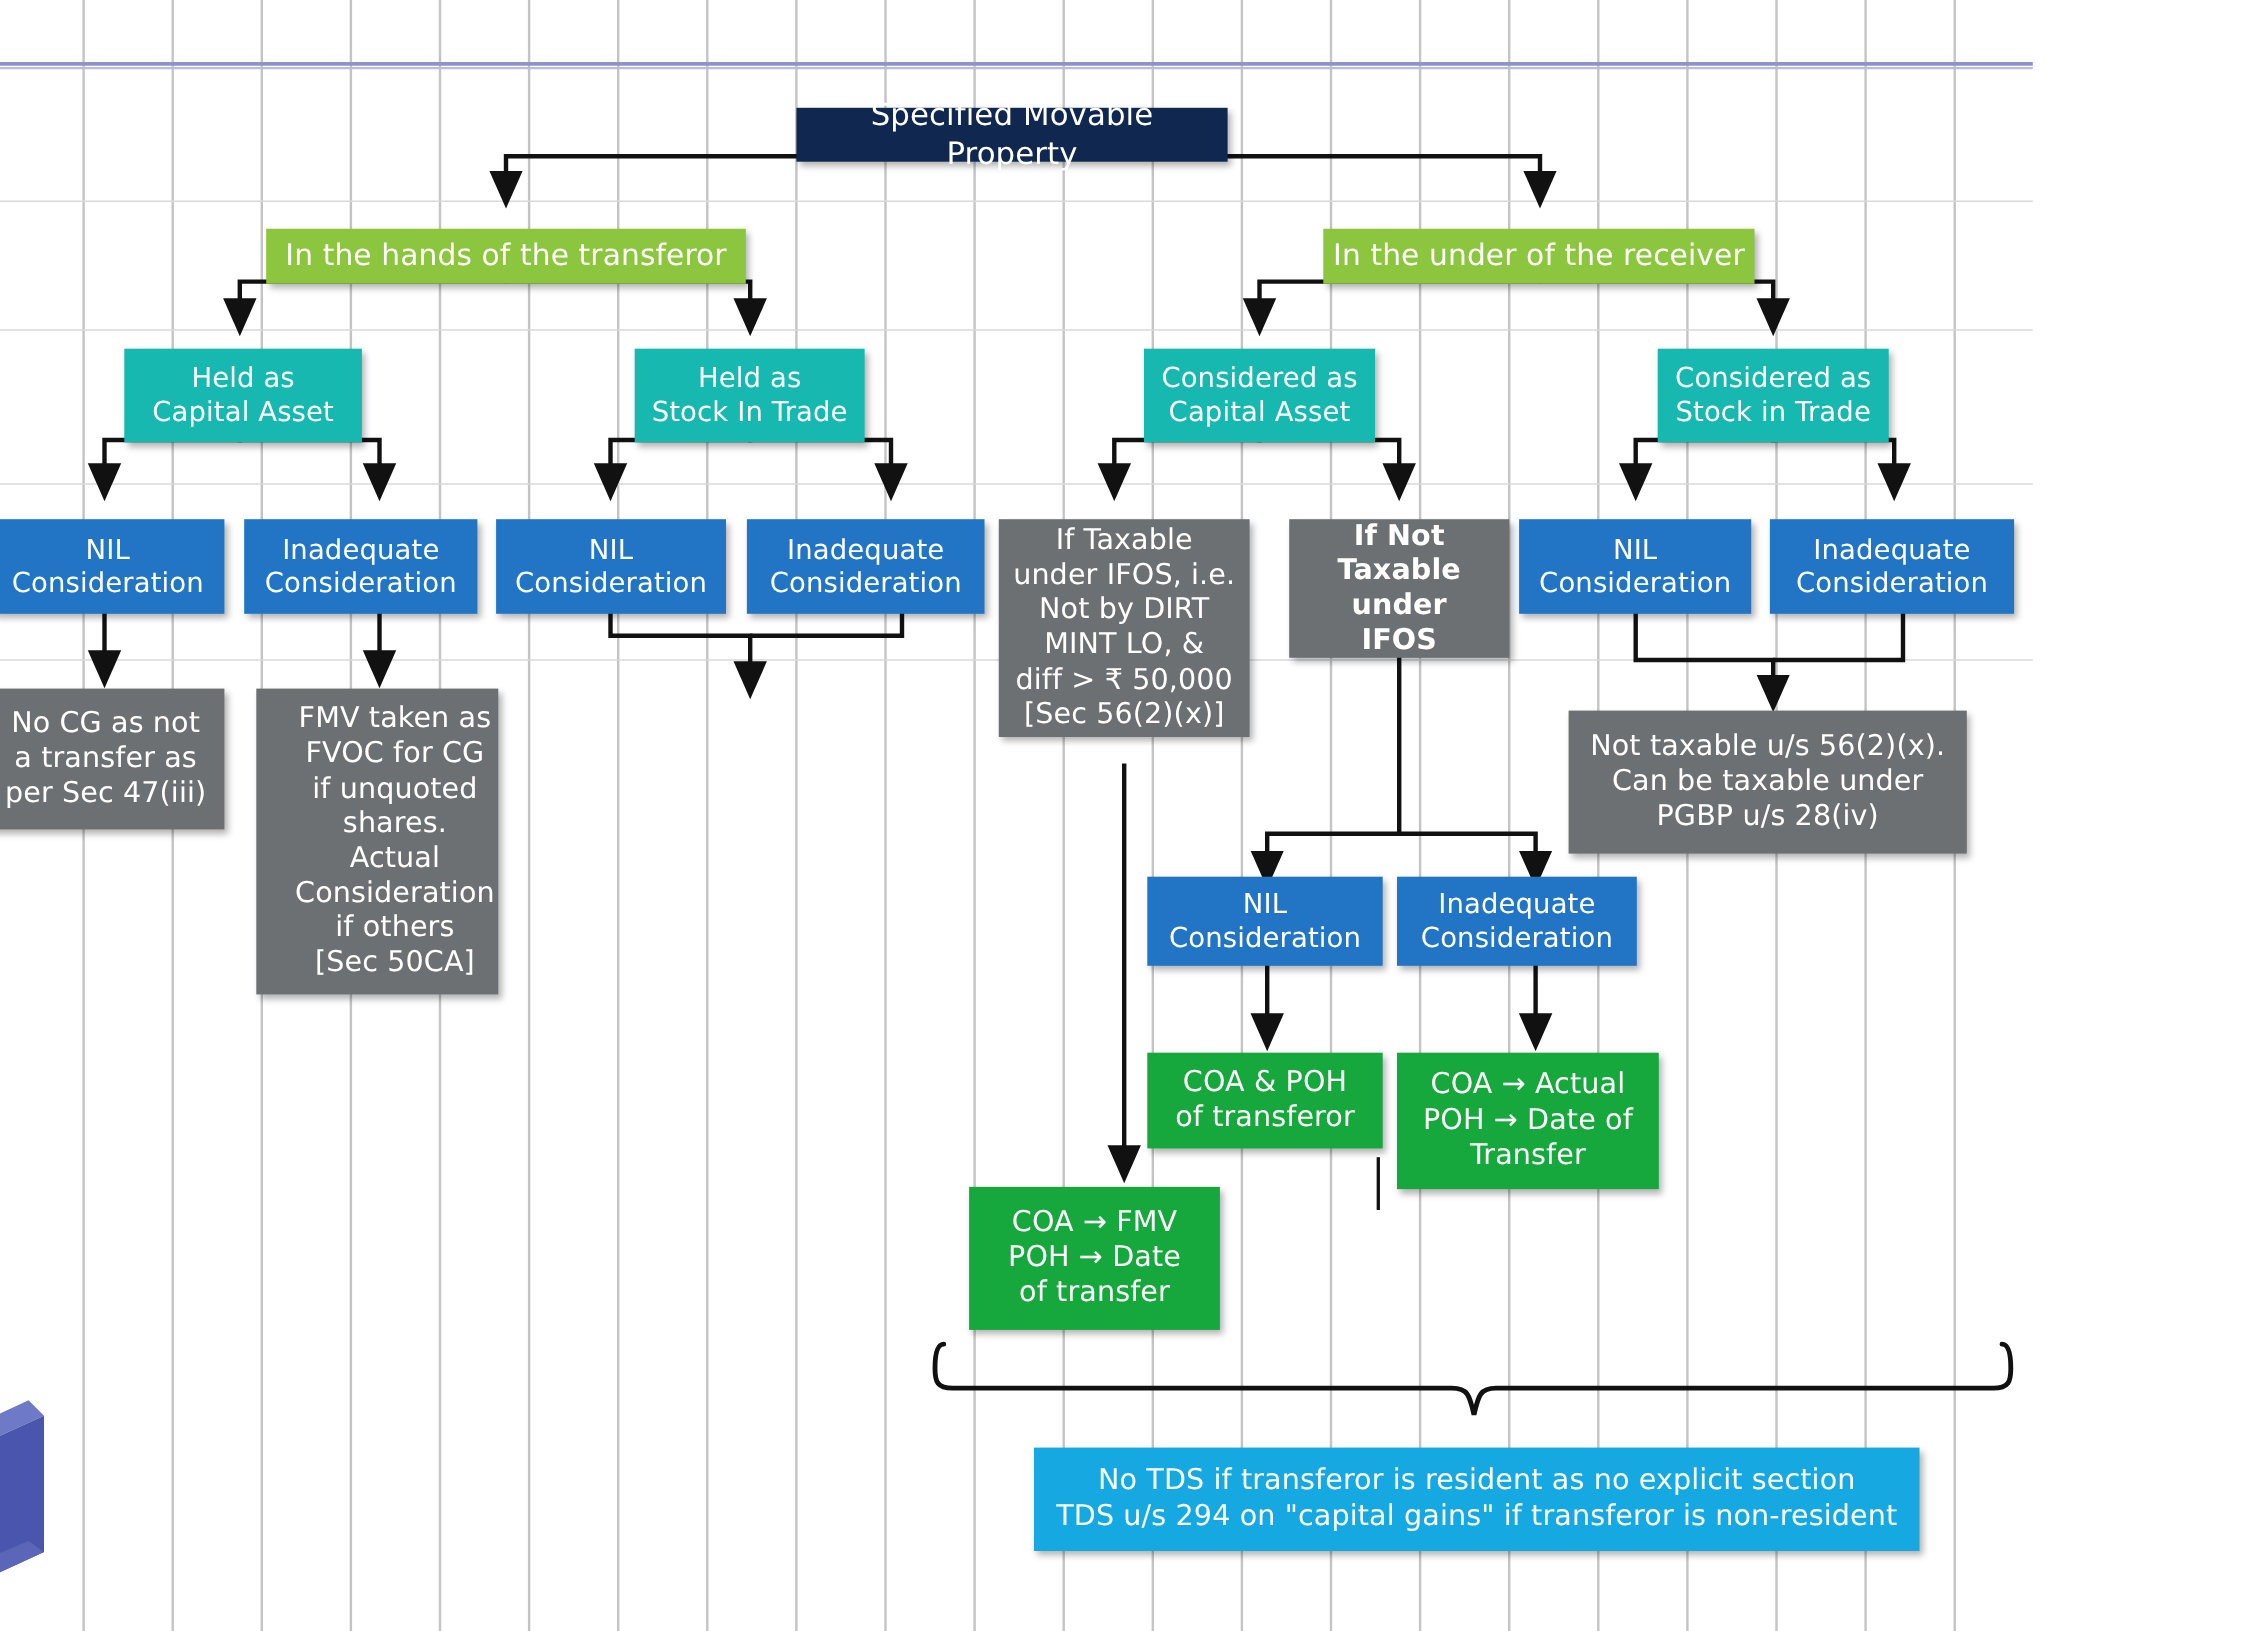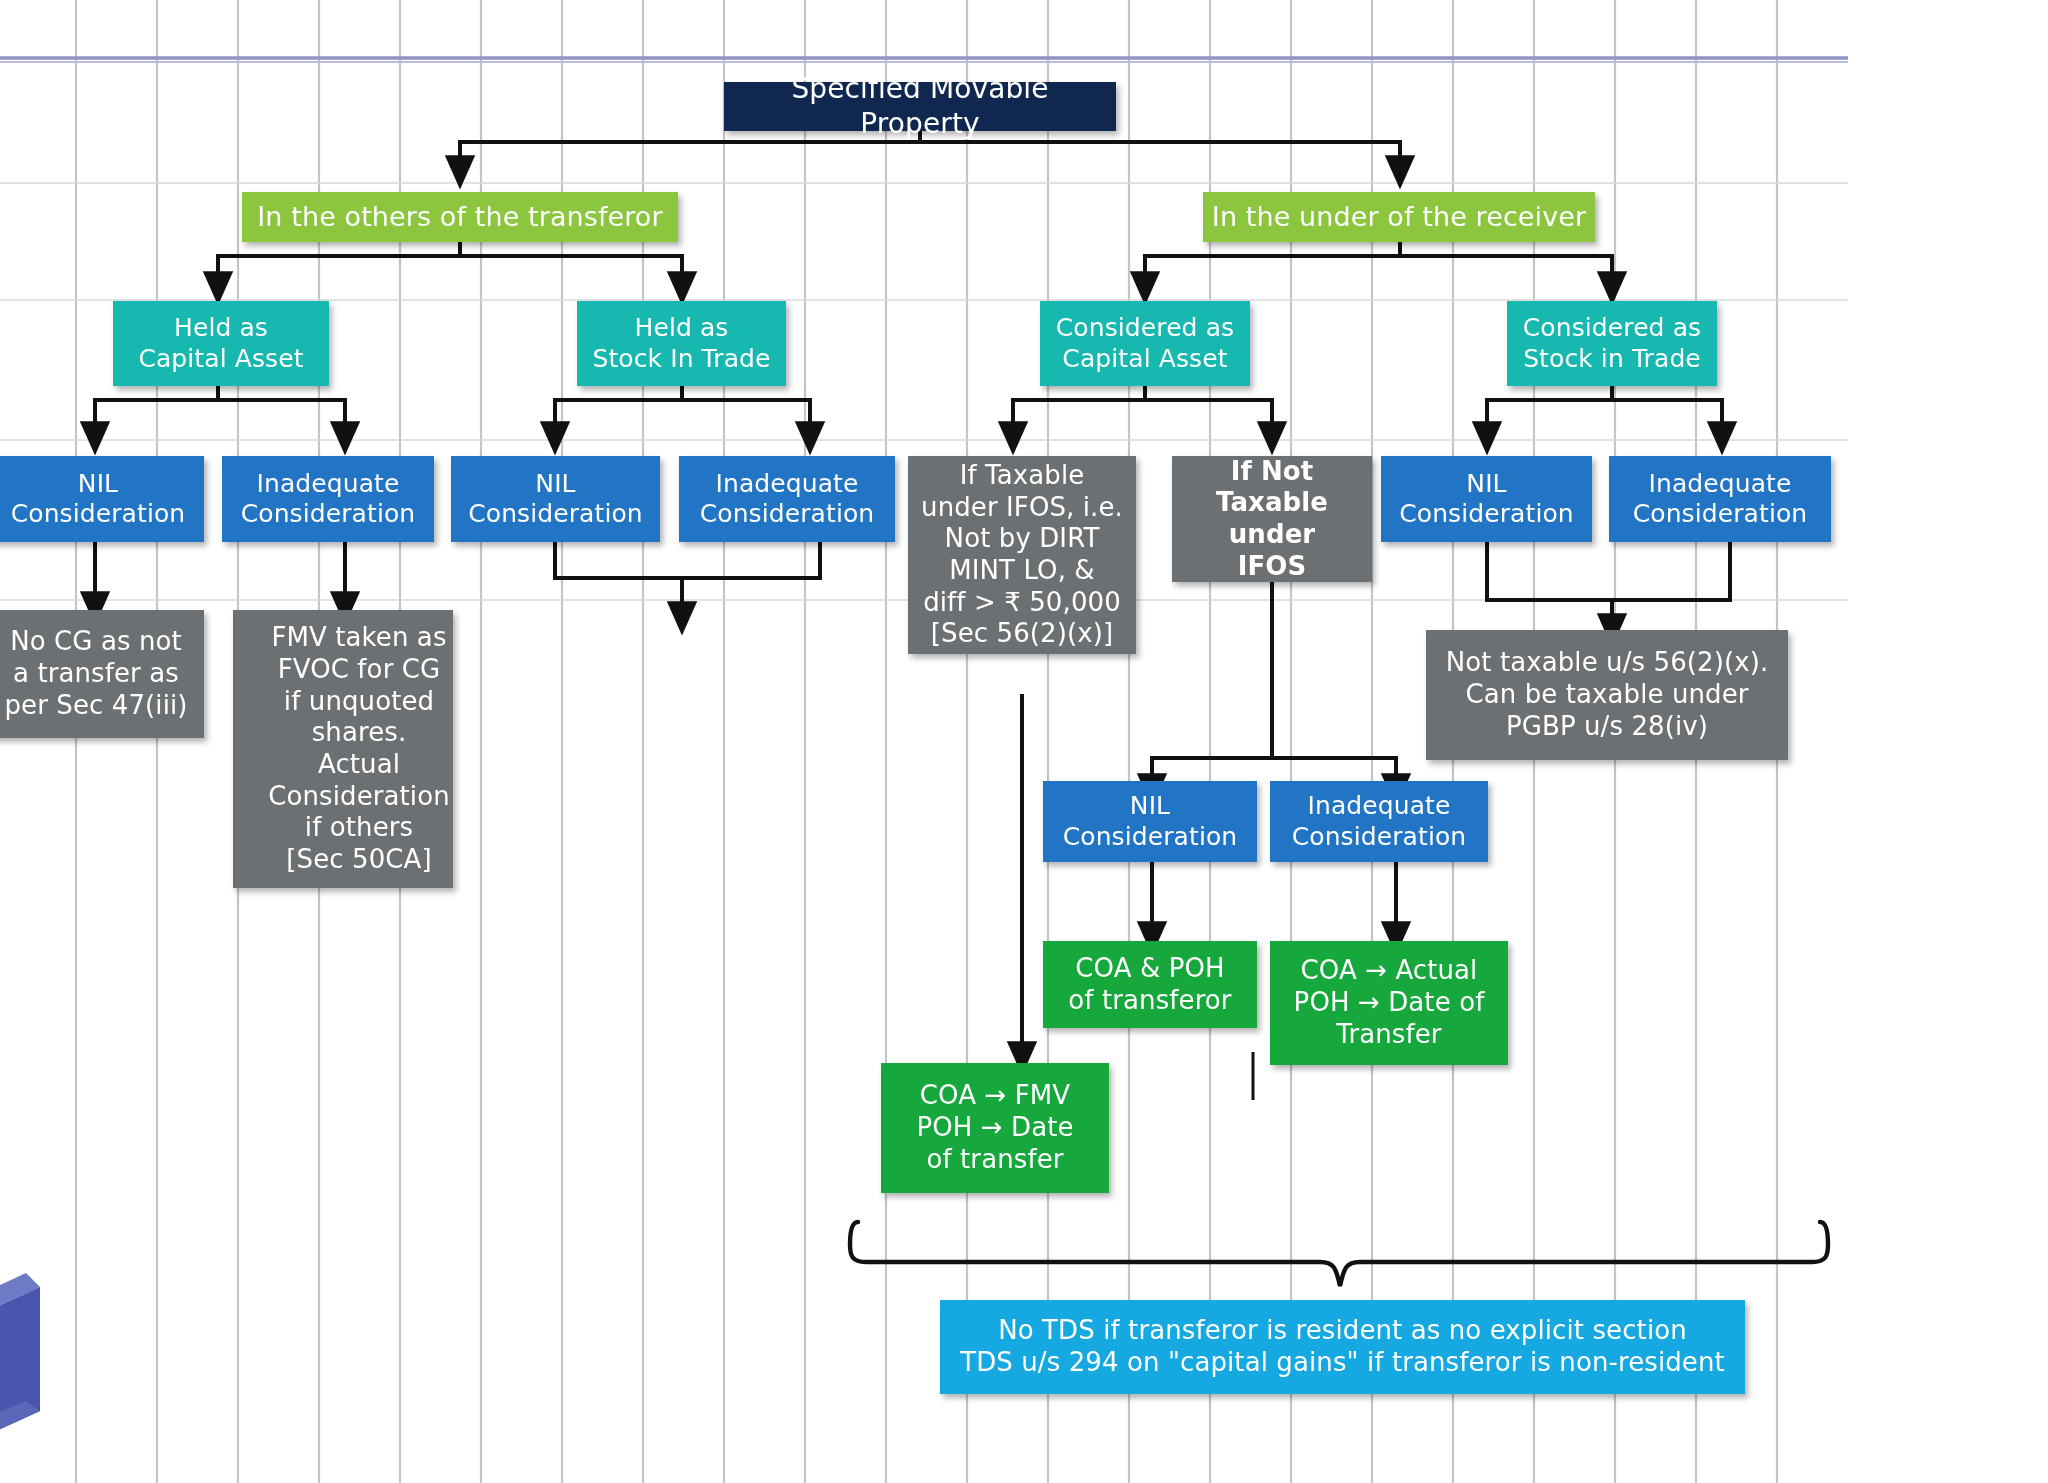--- a/index.html
+++ b/index.html
@@ -17,20 +17,21 @@
     box-sizing:border-box;
     display:flex;align-items:center;justify-content:center;
     text-align:center;
     color:#ffffff;
     font-family:"DejaVu Sans", sans-serif;
     line-height:1.22;
     padding:4px 8px;
     box-shadow:3px 4px 6px rgba(0,0,0,0.30);
     white-space:pre-line;
     letter-spacing:.1px;
+    margin-top:16px;
   }
   .n-title{background:#10284f;}
   .n-green{background:#8cc63e;}
   .n-teal{background:#17b8b0;}
   .n-blue{background:#2175c4;}
   .n-gray{background:#6d7072;}
   .n-kgreen{background:#16a83c;}
   .n-cyan{background:#16a9e1;}
   svg.links{position:absolute;inset:0;pointer-events:none;}
   .corner-cube{position:absolute;}
@@ -146,21 +147,21 @@
 
   <svg class="corner-cube" style="left:-22px;top:1265px;" width="70" height="190" viewBox="0 0 70 190">
     <polygon points="0,30 48,8 62,22 14,44" fill="#6f7ac6"></polygon>
     <polygon points="0,30 14,44 14,168 0,156" fill="#44509f"></polygon>
     <polygon points="14,44 62,22 62,146 14,168" fill="#4a56ad"></polygon>
     <polygon points="0,156 14,168 62,146 48,136" fill="#5b66b8"></polygon>
   </svg>
 
   <div class="node n-title" style="left:724px;top:82px;width:392px;height:49px;font-size:28px;">Specified Movable Property</div>
 
-  <div class="node n-green" style="left:242px;top:192px;width:436px;height:50px;font-size:27px;">In the others of the transferor</div>
+  <div class="node n-green" style="left:242px;top:192px;width:436px;height:50px;font-size:27px;">In the hands of the transferor</div>
 
   <div class="node n-green" style="left:1203px;top:192px;width:392px;height:50px;font-size:27px;">In the under of the receiver</div>
 
   <div class="node n-teal" style="left:113px;top:301px;width:216px;height:85px;font-size:25px;">Held as
 Capital Asset</div>
 
   <div class="node n-teal" style="left:577px;top:301px;width:209px;height:85px;font-size:25px;">Held as
 Stock In Trade</div>
 
   <div class="node n-teal" style="left:1040px;top:301px;width:210px;height:85px;font-size:25px;">Considered as

